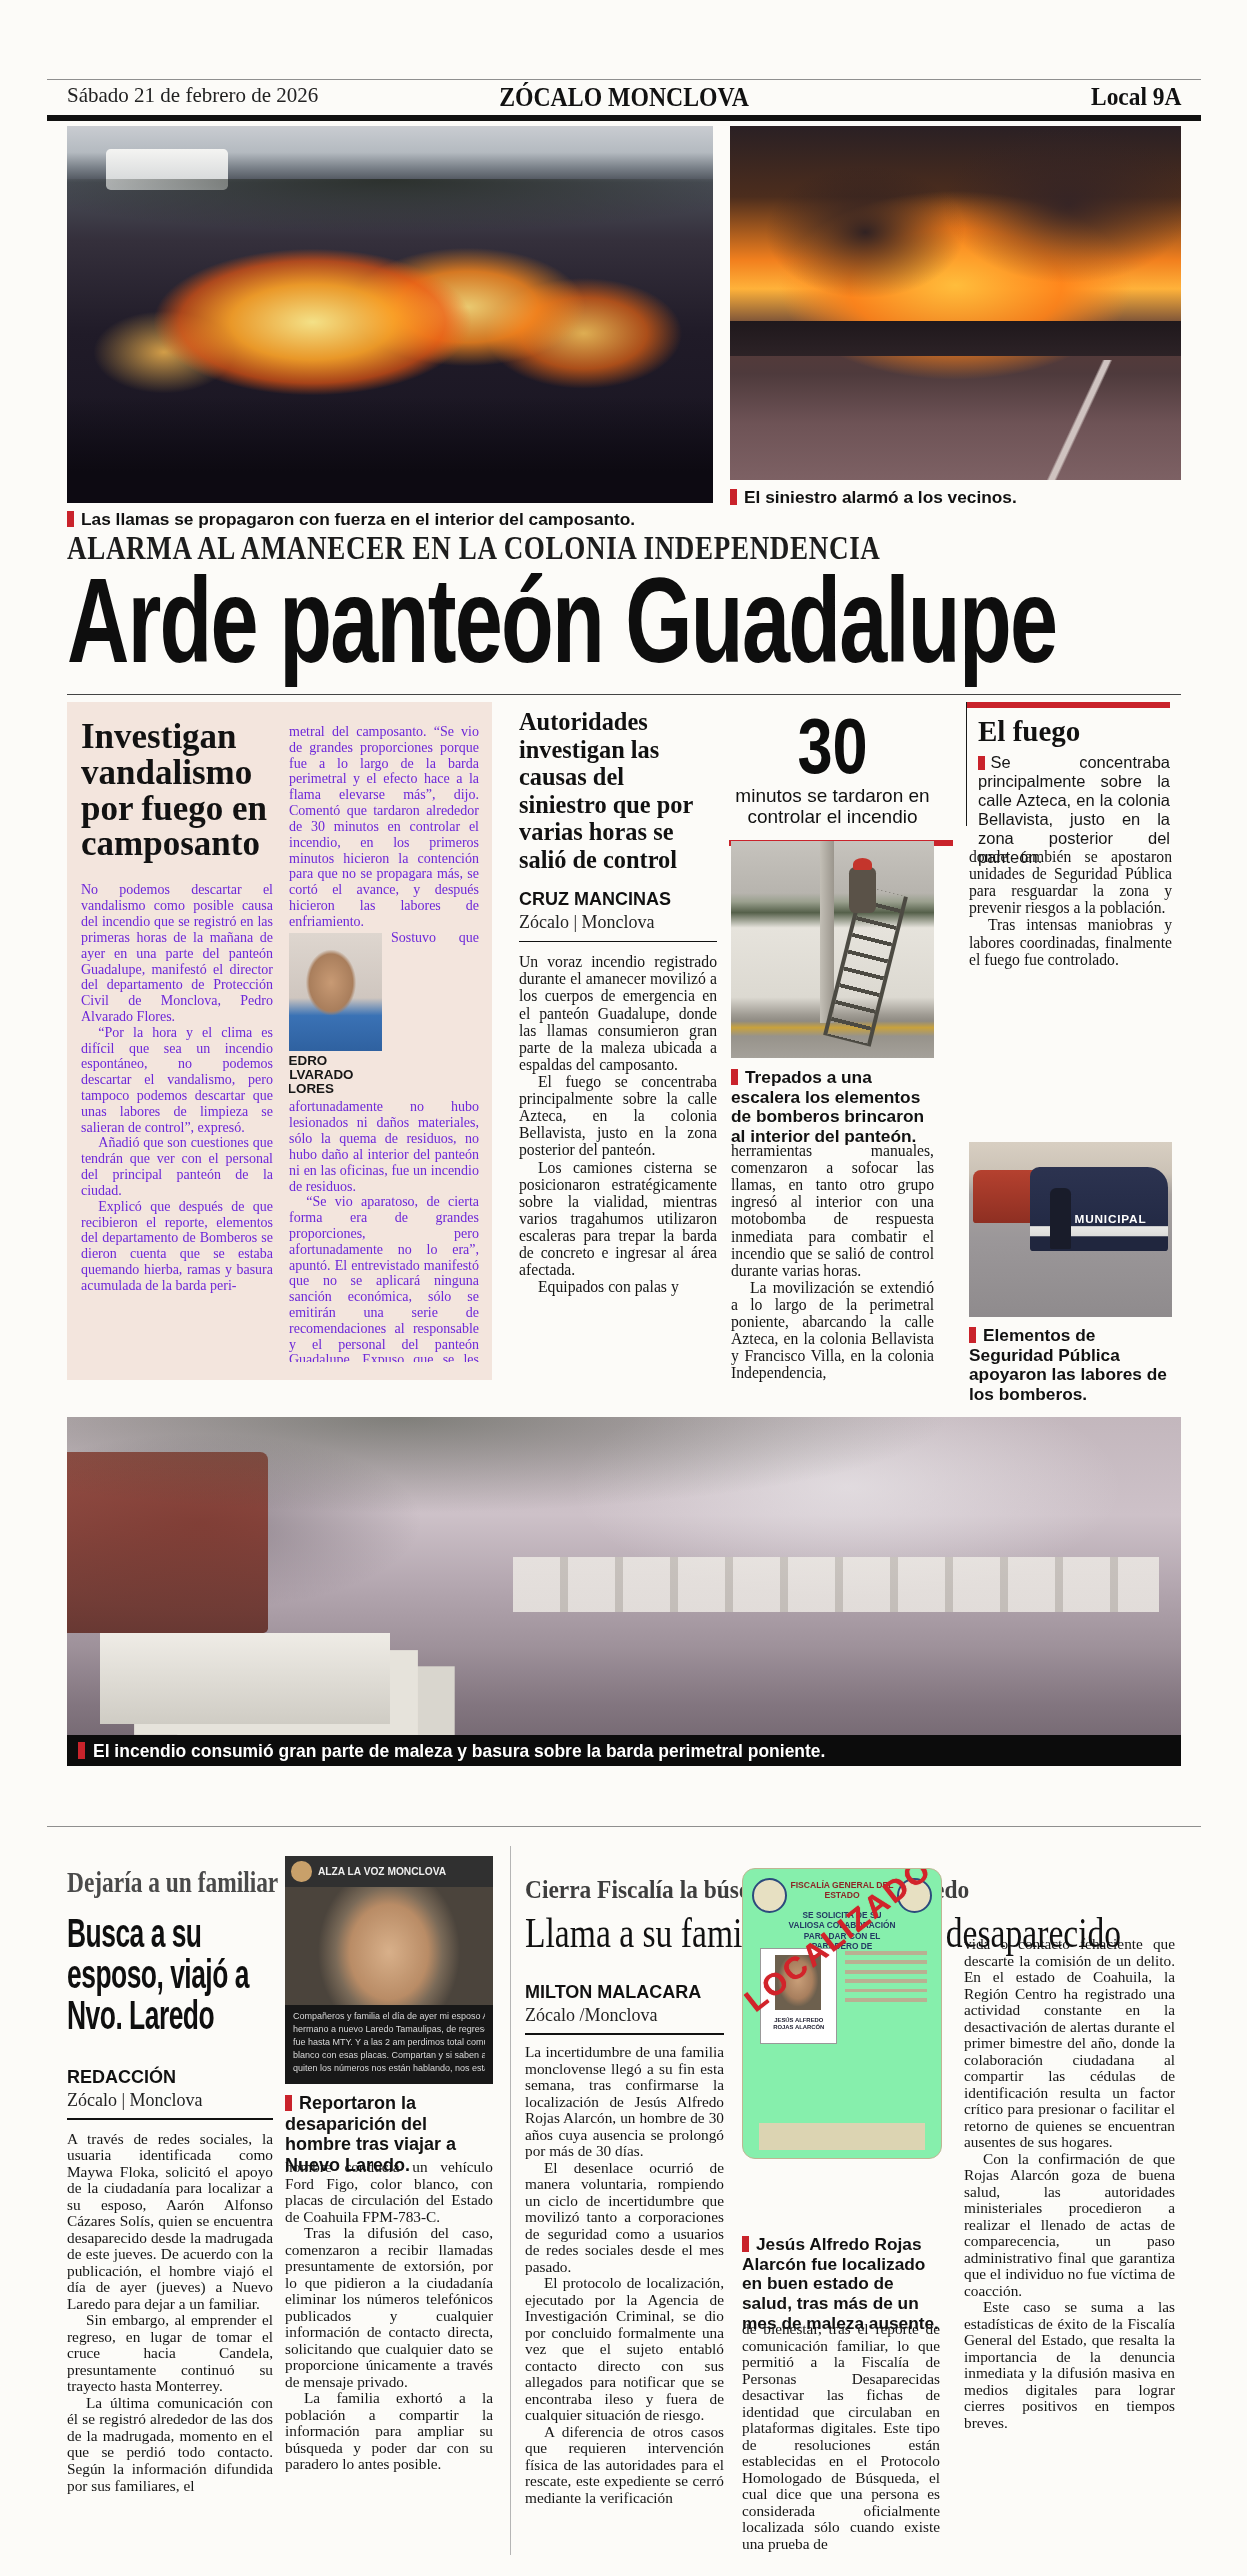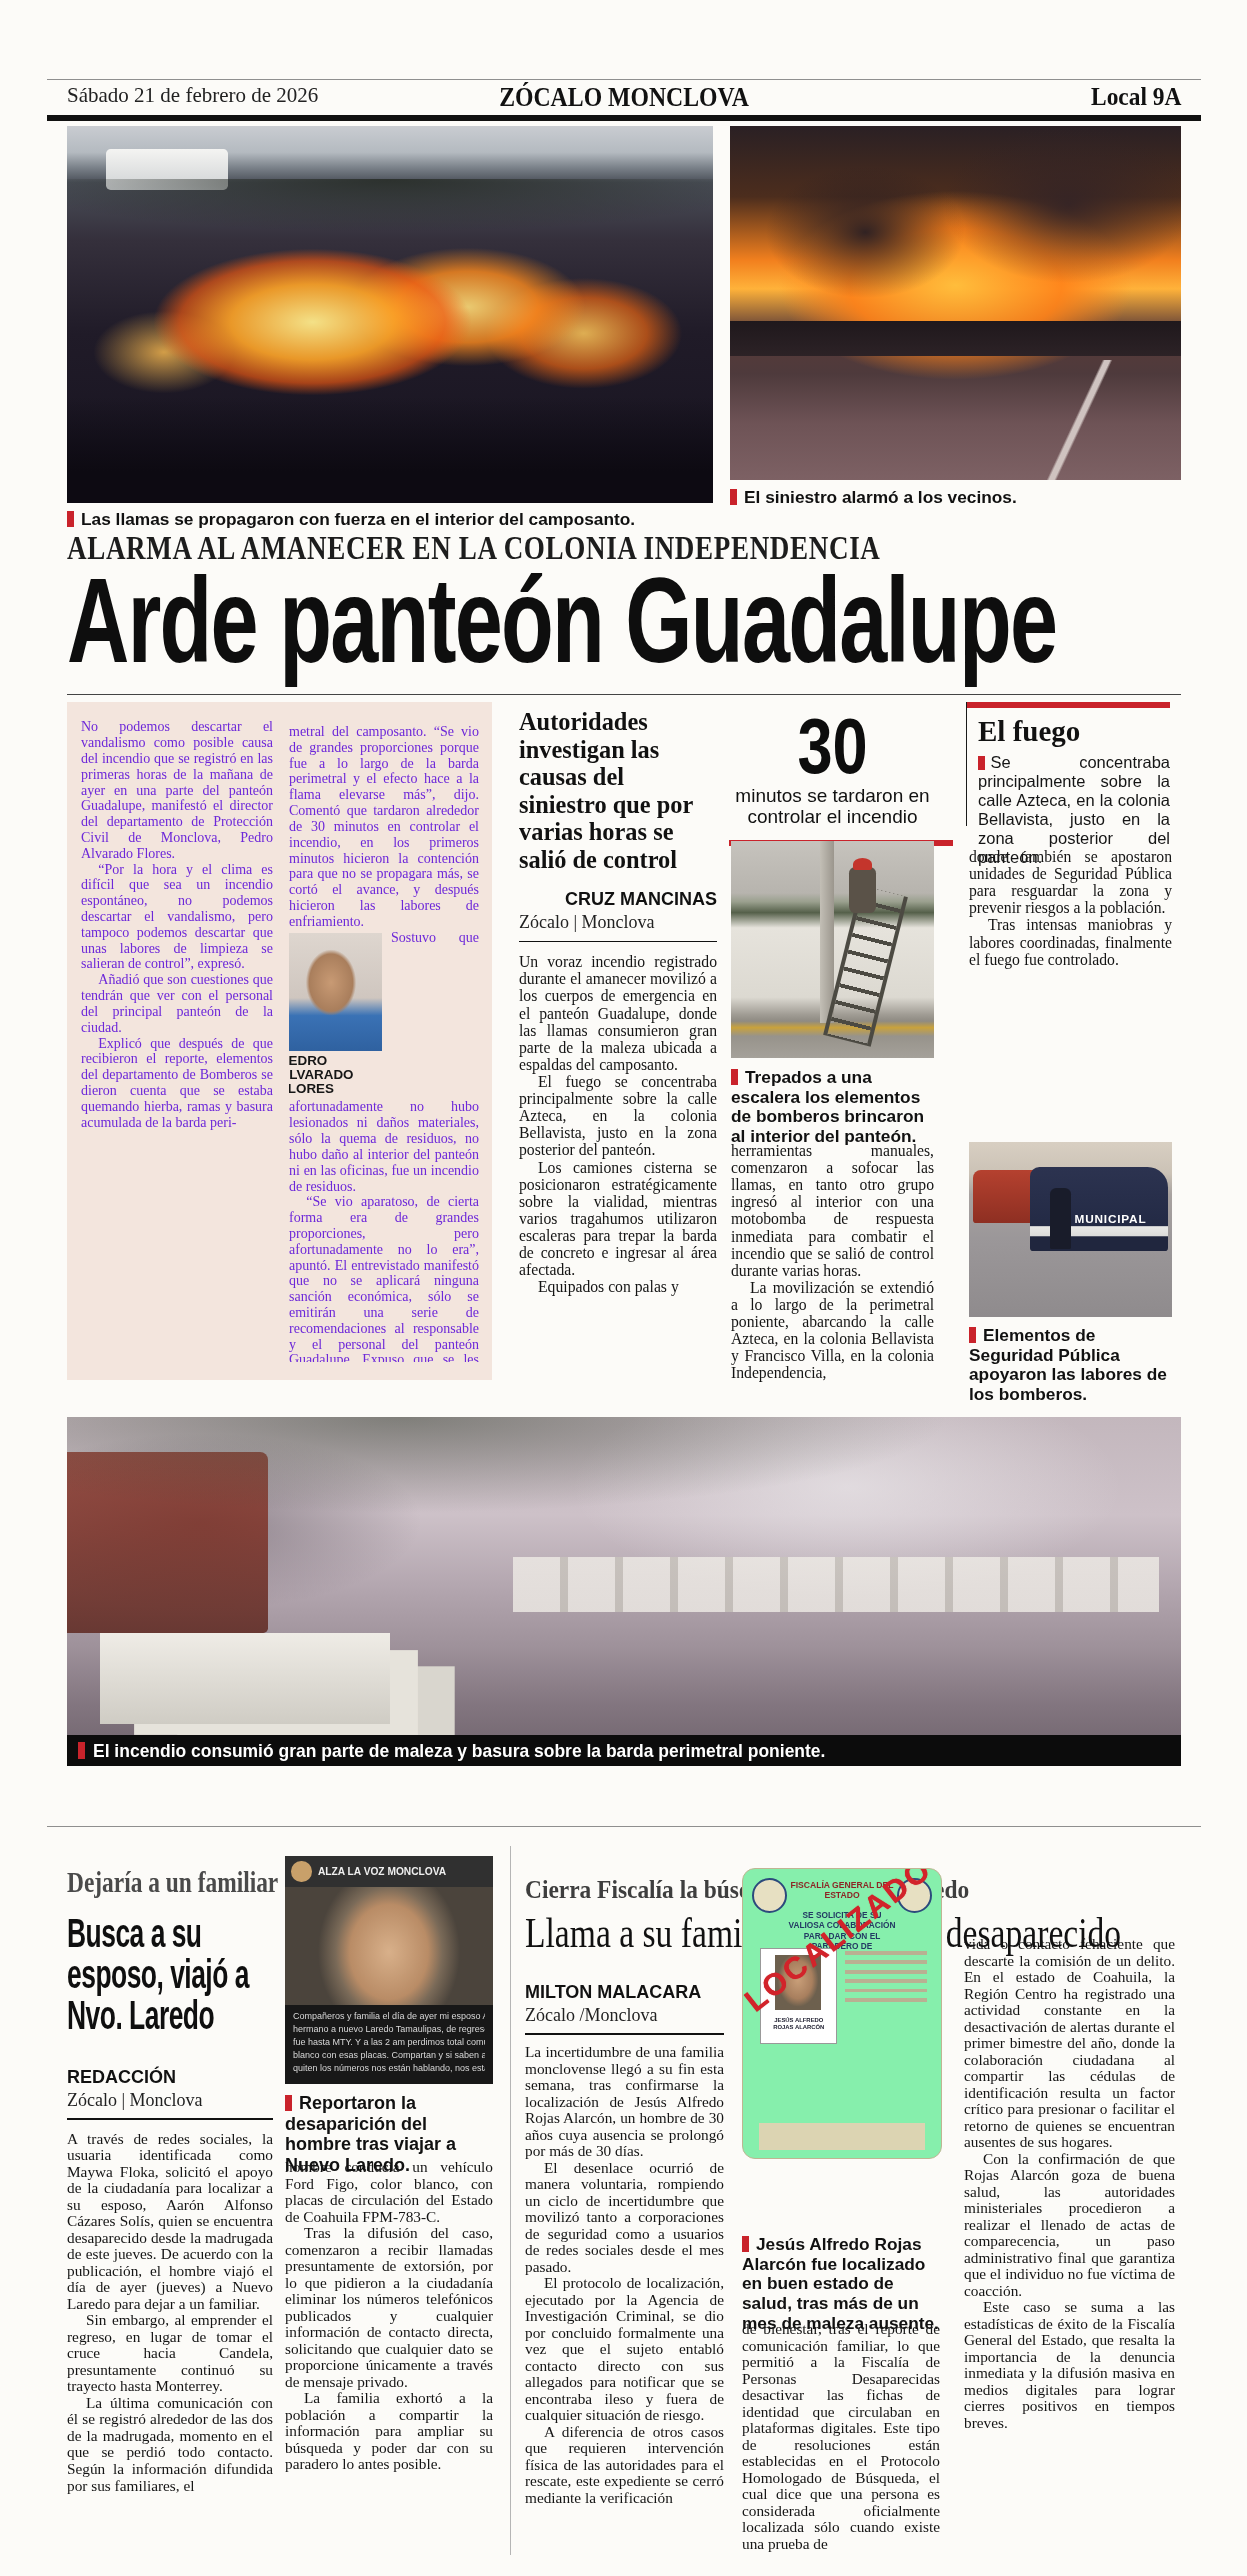--- a/index.html
+++ b/index.html
@@ -155,20 +155,21 @@
   <div class="abs cap" style="left:730px;top:488px;width:456px;">
     <span class="sq"></span><span>El siniestro alarmó a los vecinos.</span>
   </div>
 
   <div class="abs serif kicker" style="left:67px;top:530px;">ALARMA AL AMANECER EN LA COLONIA INDEPENDENCIA</div>
   <div class="abs mainhead" style="left:67px;top:563px;">Arde panteón Guadalupe</div>
   <div class="rule-thin abs" style="left:67px;top:694px;width:1114px;height:0.8px;background:#444;"></div>
 
   <div class="sidebox" style="left:67px;top:702px;width:425px;height:678px;">
     <div class="abs" style="left:14px;top:17.3px;width:192px;height:643px;overflow:hidden;">
+      <h2 class="side-title serif">Investigan vandalismo por fuego en camposanto</h2>
       <div class="bodyB">
         <p>No podemos descartar el vandalismo como posible causa del incendio que se registró en las primeras horas de la mañana de ayer en una parte del panteón Guadalupe, manifestó el director del departamento de Protección Civil de Monclova, Pedro Alvarado Flores.</p>
         <p>“Por la hora y el clima es difícil que sea un incendio espontáneo, no podemos descartar el vandalismo, pero tampoco podemos descartar que unas labores de limpieza se salieran de control”, expresó.</p>
         <p>Añadió que son cuestiones que tendrán que ver con el personal del principal panteón de la ciudad.</p>
         <p>Explicó que después de que recibieron el reporte, elementos del departamento de Bomberos se dieron cuenta que se estaba quemando hierba, ramas y basura acumulada de la barda peri-</p>
       </div>
     </div>
     <div class="abs" style="left:222px;top:22px;width:190px;height:638px;overflow:hidden;">
       <div class="bodyB">
         <p>metral del camposanto. “Se vio de grandes proporciones porque fue a lo largo de la barda perimetral y el efecto hace a la flama elevarse más”, dijo. Comentó que tardaron alrededor de 30 minutos en controlar el incendio, en los primeros minutos hicieron la contención para que no se propagara más, se cortó el avance, y después hicieron las labores de enfriamiento.</p>
@@ -180,21 +181,21 @@
         </div>
         <p>Sostuvo que afortunadamente no hubo lesionados ni daños materiales, sólo la quema de residuos, no hubo daño al interior del panteón ni en las oficinas, fue un incendio de residuos.</p>
         <p>“Se vio aparatoso, de cierta forma era de grandes proporciones, pero afortunadamente no lo era”, apuntó. El entrevistado manifestó que no se aplicará ninguna sanción económica, sólo se emitirán una serie de recomendaciones al responsable y el personal del panteón Guadalupe. Expuso que se les recomendó hacer un buen manejo de residuos en cuanto a qué cantidad deben acumular y en cuánto tiempo debe de salir del panteón, qué cantidades puedes tener y cuáles son las áreas en las que los pueden tener o no.</p>
       </div>
 
     </div>
   </div>
 
   <div class="abs" style="left:519px;top:708px;width:198px;">
     <div class="deck serif">Autoridades investigan las causas del siniestro que por varias horas se salió de control</div>
-    <div style="margin-top:15.7px;text-align:right;" class="byname">CRUZ MANCINAS</div>
+    <div style="margin-top:15.7px;" class="byname">CRUZ MANCINAS</div>
     <div class="byorg serif">Zócalo | Monclova</div>
     <div class="byrule"></div>
     <div class="bodyS" style="margin-top:11px;">
       <p>Un voraz incendio registrado durante el amanecer movilizó a los cuerpos de emergencia en el panteón Guadalupe, donde las llamas consumieron gran parte de la maleza ubicada a espaldas del camposanto.</p>
       <p>El fuego se concentraba principalmente sobre la calle Azteca, en la colonia Bellavista, justo en la zona posterior del panteón.</p>
       <p>Los camiones cisterna se posicionaron estratégicamente sobre la vialidad, mientras varios tragahumos utilizaron escaleras para trepar la barda de concreto e ingresar al área afectada.</p>
       <p>Equipados con palas y</p>
     </div>
   </div>
 

